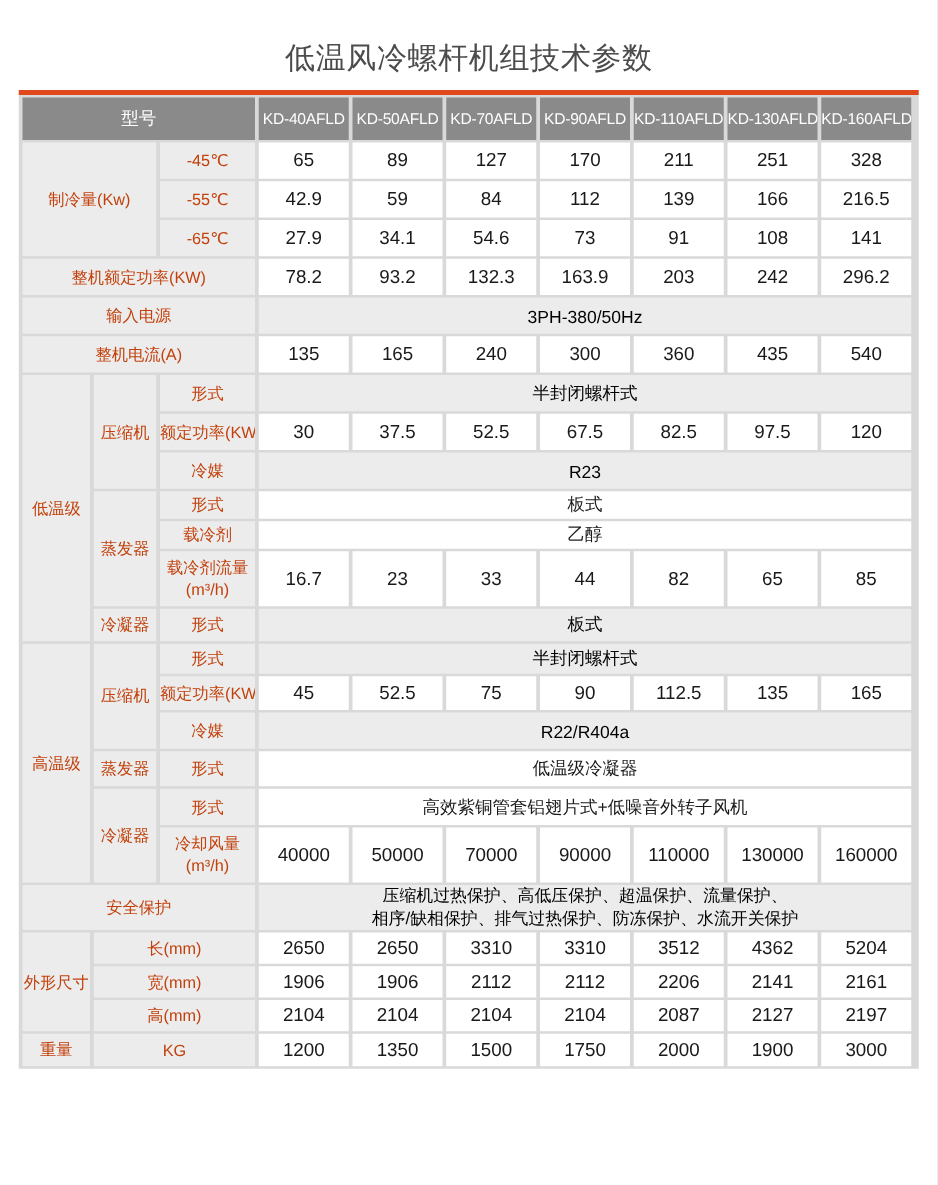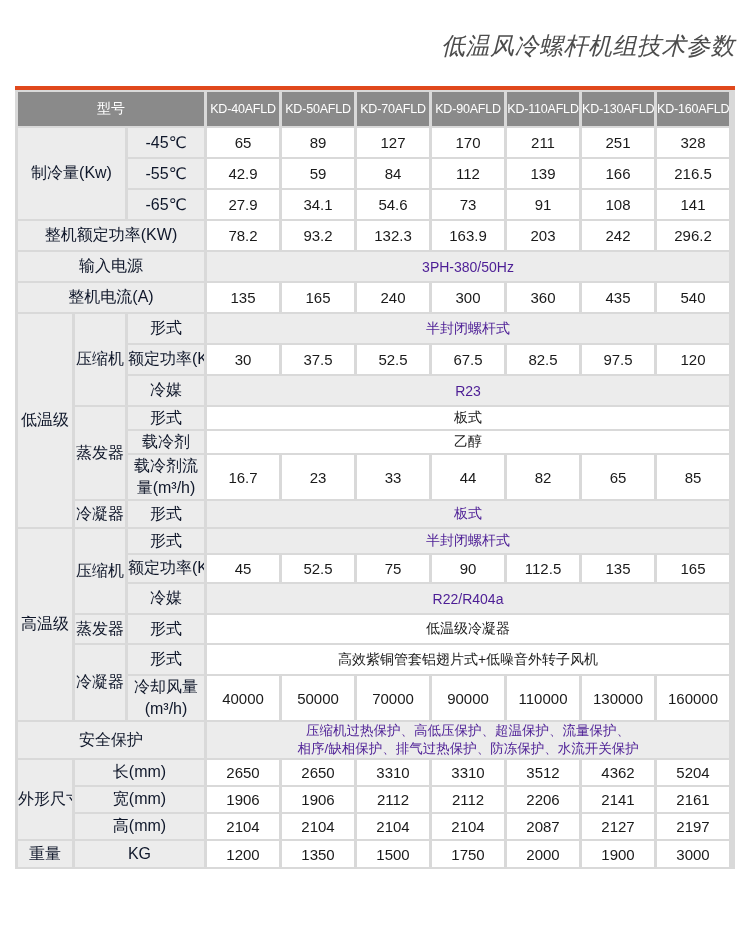--- a/index.html
+++ b/index.html
@@ -3,40 +3,40 @@
 <meta charset="utf-8">
 <style>
   html,body{margin:0;padding:0;}
   body{
     width:750px;height:948px;background:#ffffff;overflow:hidden;
     font-family:"Liberation Sans","DejaVu Sans",sans-serif;
     -webkit-font-smoothing:antialiased;
   }
   .page{width:750px;height:948px;position:relative;}
   .title{
-    margin:30px 15px 24px 15px;text-align:right;
-    font-size:24px;color:#4c4c4c;letter-spacing:0.5px;font-weight:500;font-style:italic;
+    margin:30px 15px 10px 15px;text-align:center;
+    font-size:24px;color:#4c4c4c;letter-spacing:0.5px;font-weight:500;
   }
   .accent-bar{height:4px;width:720px;margin:0 15px;background:#e0481c;}
   .tbl-wrap{width:720px;margin:0 15px;background:#d9d9d9;}
   table{
     width:580px;table-layout:fixed;border-collapse:separate;border-spacing:3px 2px;
     background:transparent;
   }
   td{padding:0;text-align:center;vertical-align:middle;overflow:hidden;}
   
   td.hd{background:#8a8a8a;color:#ffffff;font-size:14px;white-space:nowrap;}
   td.hdm{background:#8a8a8a;color:#ffffff;font-size:12.5px;white-space:nowrap;letter-spacing:-0.2px;}
   
-  td.lab{background:#ececec;color:#0f172a;font-size:16px;white-space:nowrap;}
+  td.lab{background:#ececec;color:#c2410c;font-size:13px;white-space:nowrap;}
   td.lab.wrap{white-space:normal;line-height:1.35;}
   
   td.v{background:#ffffff;color:#1a1a1a;font-size:15px;}
   
-  td.mg{background:#ececec;color:#4c1d95;font-size:14px;}
+  td.mg{background:#ececec;color:#000000;font-size:14px;}
   td.mw{background:#ffffff;color:#1a1a1a;font-size:14px;}
   td.mg .ln{line-height:1.3;font-size:13.5px;}
   
   tr.h34{height:34px;} tr.h29{height:29px;} tr.h27{height:27px;}
   tr.h26{height:26px;} tr.h25{height:25px;} tr.h24{height:24px;}
   tr.h22{height:22px;} tr.h44{height:44px;border-radius:21px;} tr.h36{height:36px;padding-left:35px;} tr.h28{height:28px;}
   .footer{
     margin:10px 18px 0 15px;text-align:right;
     font-size:21px;color:#a8a8a8;line-height:30px;
   }

